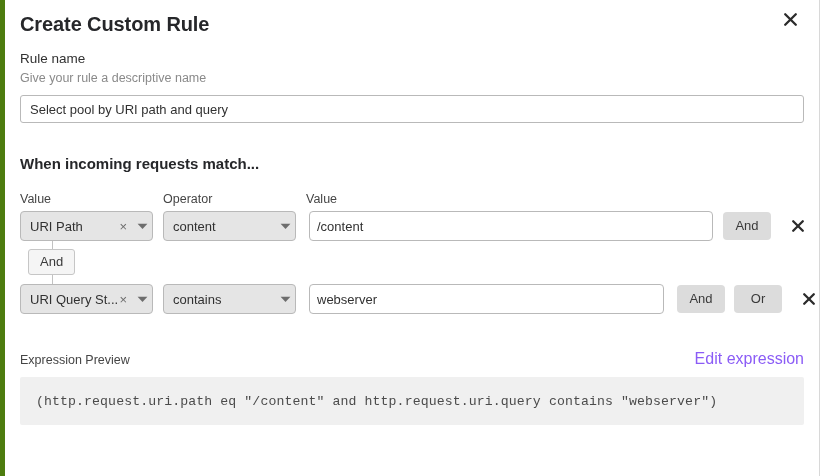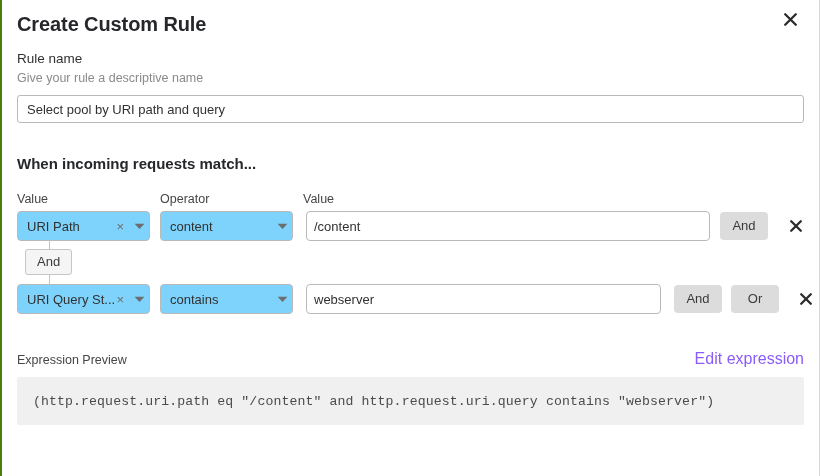--- a/index.html
+++ b/index.html
@@ -11,21 +11,21 @@
     font-family: "Liberation Sans", sans-serif;
     color: #313131;
     overflow: hidden;
   }
 
   .dialog {
     position: relative;
     width: 820px;
     height: 476px;
     background: #ffffff;
-    border-left: 2px solid #4d7c0f;
+    border-left: 5px solid #4d7c0f;
     border-right: 1px solid #d8d8d8;
     padding: 0 15px;
   }
 
   
   .dlg-header {
     position: relative;
     padding-top: 11px;
     height: 44px;
   }
@@ -107,21 +107,21 @@
     align-items: center;
     height: 30px;
   }
 
   .select-ctl {
     position: relative;
     width: 133px;
     height: 30px;
     border: 1px solid #b9b9b9;
     border-radius: 4px;
-    background: #7dd3fc;
+    background: #e5e5e5;
     display: flex;
     align-items: center;
     padding: 0 0 0 9px;
     cursor: pointer;
     flex: none;
   }
   .select-ctl .sel-text {
     font-size: 13px;
     color: #313131;
     flex: 1;

